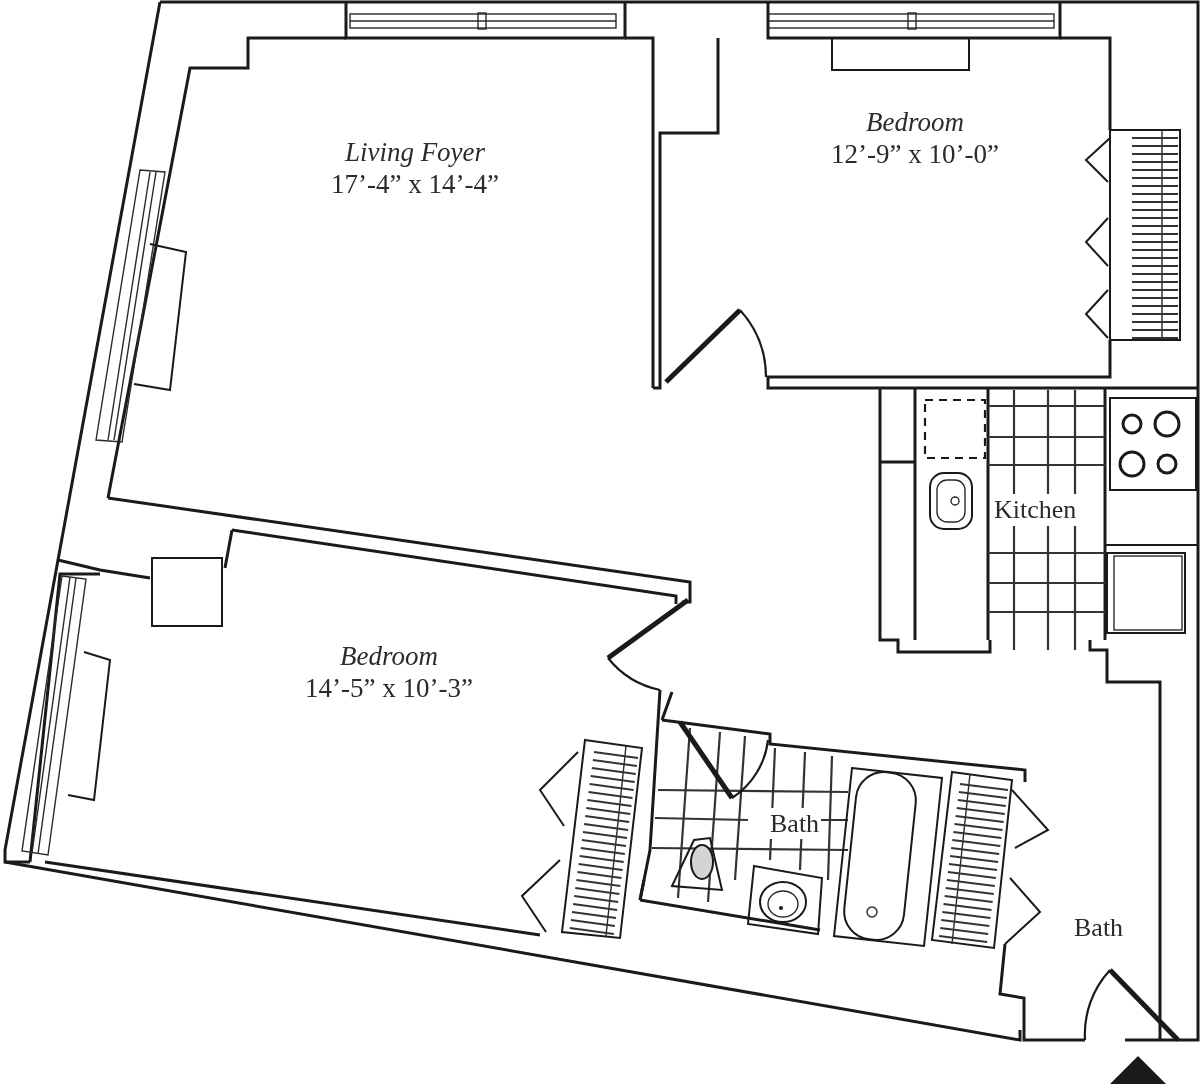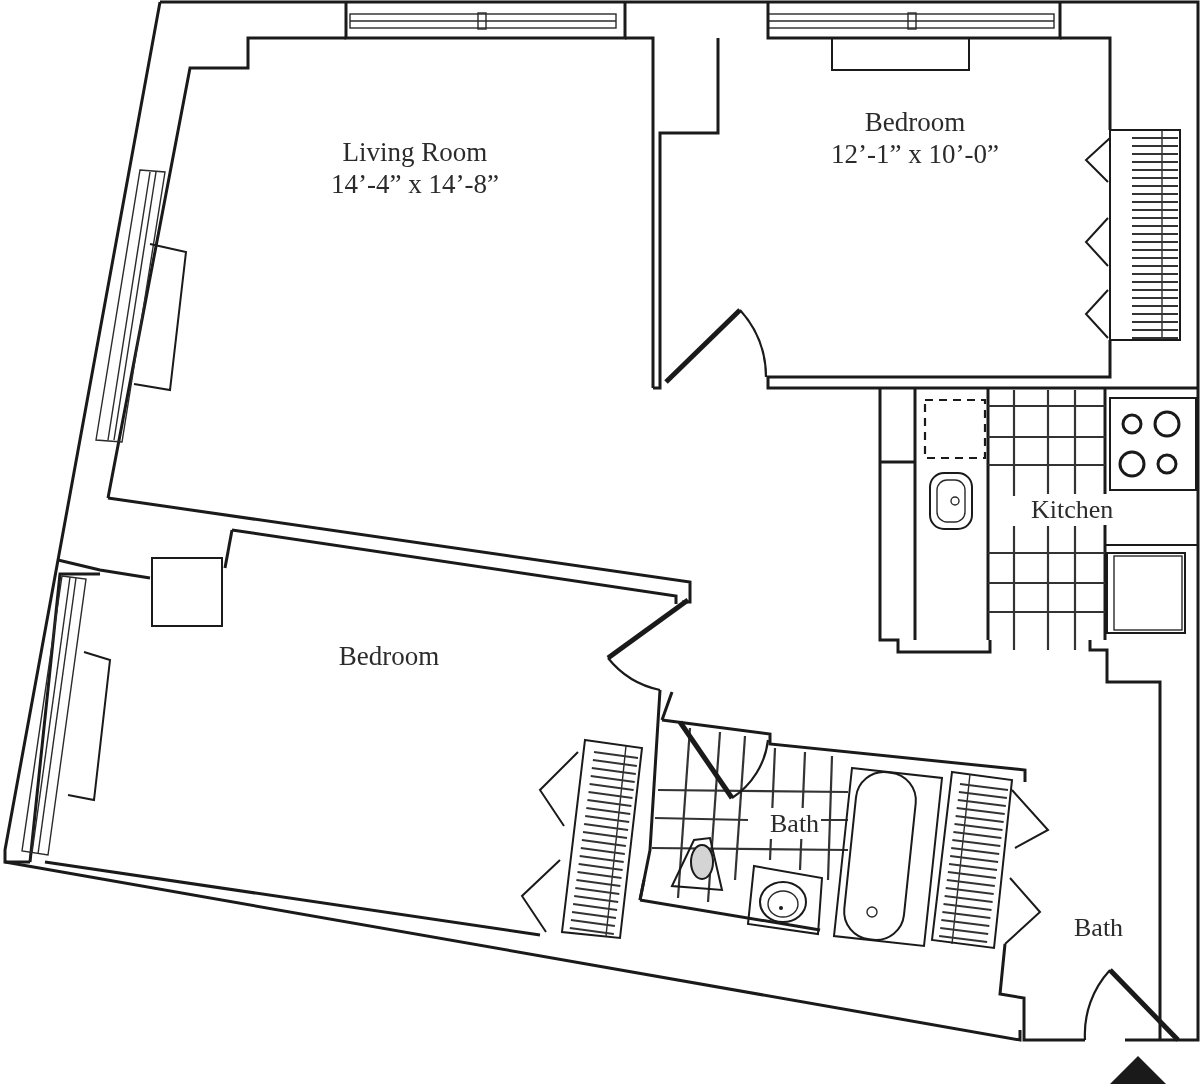--- a/index.html
+++ b/index.html
@@ -8,21 +8,21 @@
     .wall { fill: none; stroke: #1a1a1a; stroke-width: 3; stroke-linejoin: miter; }
     .thin { fill: none; stroke: #1a1a1a; stroke-width: 2; }
     .hair { fill: none; stroke: #2a2a2a; stroke-width: 1.4; }
     .tile { fill: none; stroke: #333333; stroke-width: 2.2; }
     .door { fill: none; stroke: #1a1a1a; stroke-width: 2.2; }
     .doorleaf { stroke: #1a1a1a; stroke-width: 5; }
     .label {
       position: absolute; font-family: "Liberation Serif", "DejaVu Serif", serif;
       color: #2b2b2b; text-align: center; white-space: nowrap; line-height: 1.2;
     }
-    .room-name { font-size: 27px; display: block; }
+    .room-name { font-size: 27px; display: block; font-style: italic; }
     .room-dim  { font-size: 27px; display: block; }
     .small-label { font-size: 26px; background: #ffffff; padding: 0 2px; }
   </style>
 </head>
 <body>
 
 <svg id="plan" viewBox="0 0 1200 1084" xmlns="http://www.w3.org/2000/svg">
 
   <g>
 
@@ -268,28 +268,29 @@
   </g>
   <g>
     <line class="doorleaf" x1="1110" y1="970" x2="1178" y2="1040"></line>
     <path class="door" d="M1110,970 A95,95 0 0 0 1085,1040"></path>
   </g>
 
   <polygon points="1110,1084 1138,1056 1166,1084" fill="#1a1a1a"></polygon>
 </svg>
 
 <div class="label" style="left:300px; top:136px; width:230px;">
-  <span class="room-name">Living Room</span>
-  <span class="room-dim">14’-4” x 14’-8”</span>
+  <span class="room-name">Living Foyer</span>
+  <span class="room-dim">17’-4” x 14’-4”</span>
 </div>
 
 <div class="label" style="left:800px; top:106px; width:230px;">
   <span class="room-name">Bedroom</span>
-  <span class="room-dim">12’-1” x 10’-0”</span>
+  <span class="room-dim">12’-9” x 10’-0”</span>
 </div>
 
 <div class="label" style="left:274px; top:640px; width:230px;">
   <span class="room-name">Bedroom</span>
+  <span class="room-dim">14’-5” x 10’-3”</span>
 </div>
 
-<div class="label small-label" style="left:1029px; top:494px;">Kitchen</div>
+<div class="label small-label" style="left:992px; top:494px;">Kitchen</div>
 <div class="label small-label" style="left:768px; top:808px;">Bath</div>
 <div class="label" style="left:1074px; top:912px; font-size:26px;">Bath</div>
 
 </body></html>

